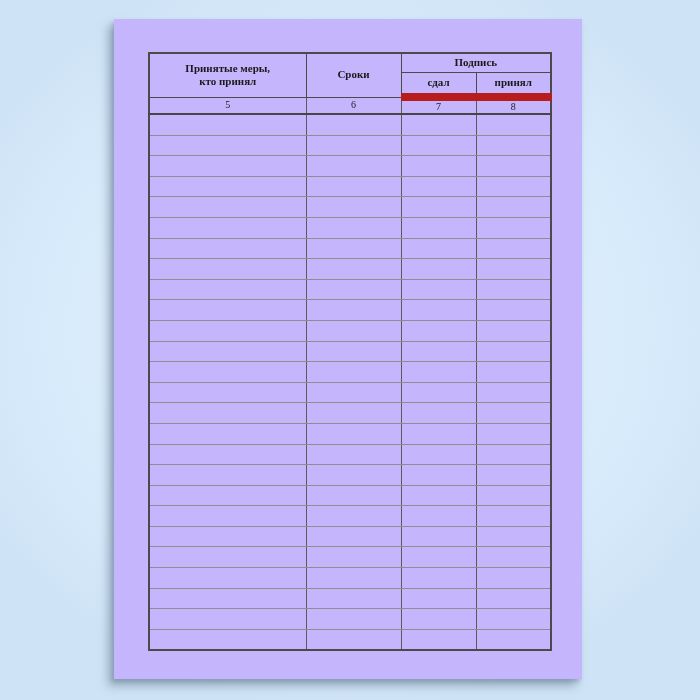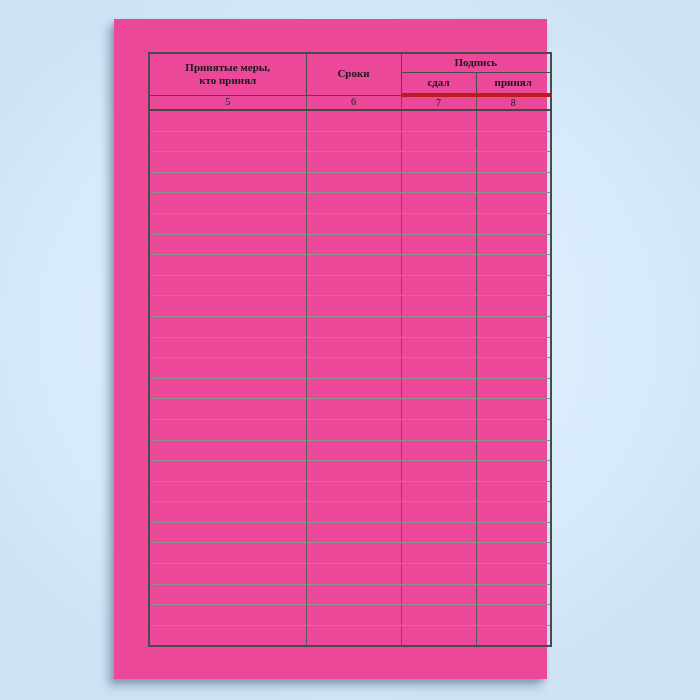--- a/index.html
+++ b/index.html
@@ -12,23 +12,23 @@
     position: relative;
     overflow: hidden;
     font-family: "Liberation Serif", serif;
     background: radial-gradient(ellipse 420px 380px at 348px 330px,
                 #ecf5fe 0%, #ddeefc 45%, #d6eafb 75%, #cfe3f6 100%);
   }
   .sheet {
     position: absolute;
     left: 114px;
     top: 19px;
-    width: 433px;
+    width: 468px;
     height: 660px;
-    background: #ec4899;
+    background: #c4b5fd;
     box-shadow: -6px 7px 9px rgba(100, 122, 145, 0.50),
                 -2px 3px 4px rgba(100, 122, 145, 0.35);
   }
   table.journal {
     border-collapse: collapse;
     table-layout: fixed;
     width: 402px;
     margin: 33px 0 0 34px;
   }
   table.journal col.c1 { width: 157px; }
@@ -58,21 +58,21 @@
     line-height: 1.25;
   }
   
   table.journal {
     border: 2px solid #4a4a4a;
   }
   tr.header-row-1 th { height: 18px; }
   tr.header-row-2 th { height: 20px; }
   th.multiline { white-space: pre-line; }
   th.group-bottom, tr.header-row-2 th {
-    border-bottom: 4px solid #b91c1c;
+    border-bottom: 8px solid #b91c1c;
   }
   tr.nums td {
     height: 12px;
     font-size: 10px;
     line-height: 12px;
     border-left-color: #5a5a5a;
     border-right-color: #5a5a5a;
     border-top: none;
     border-bottom: 2px solid #464646;
   }

